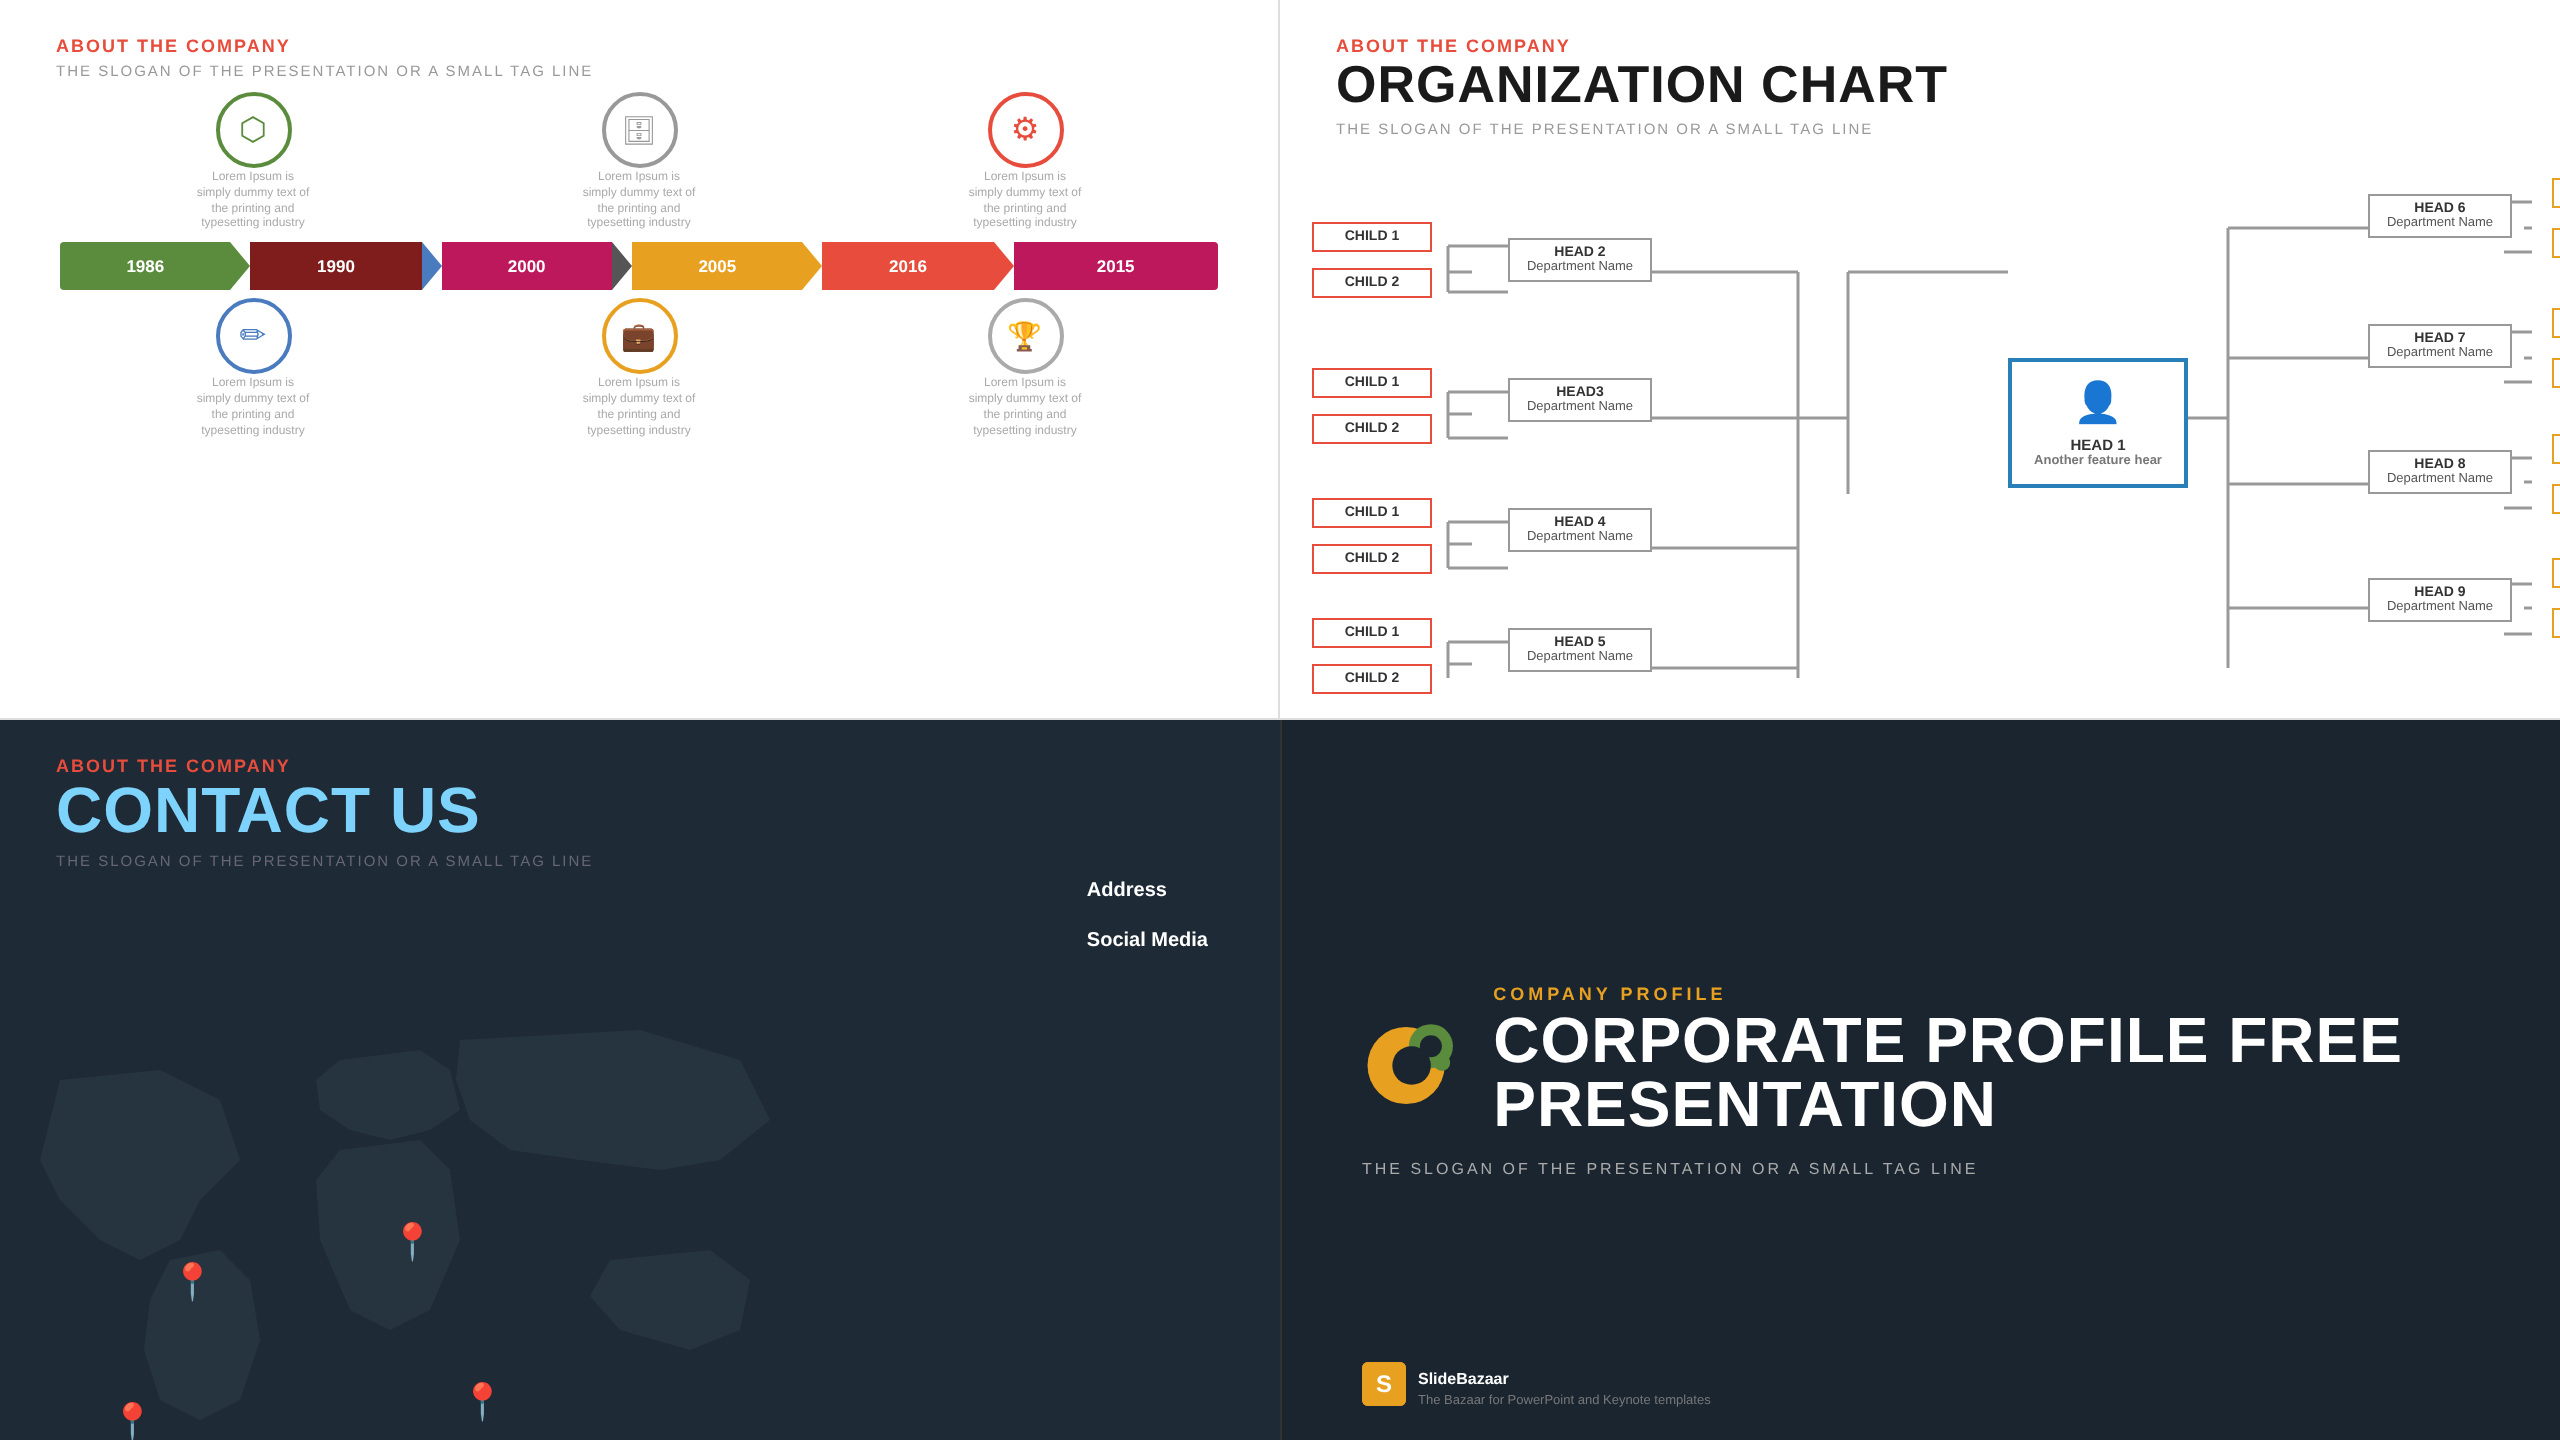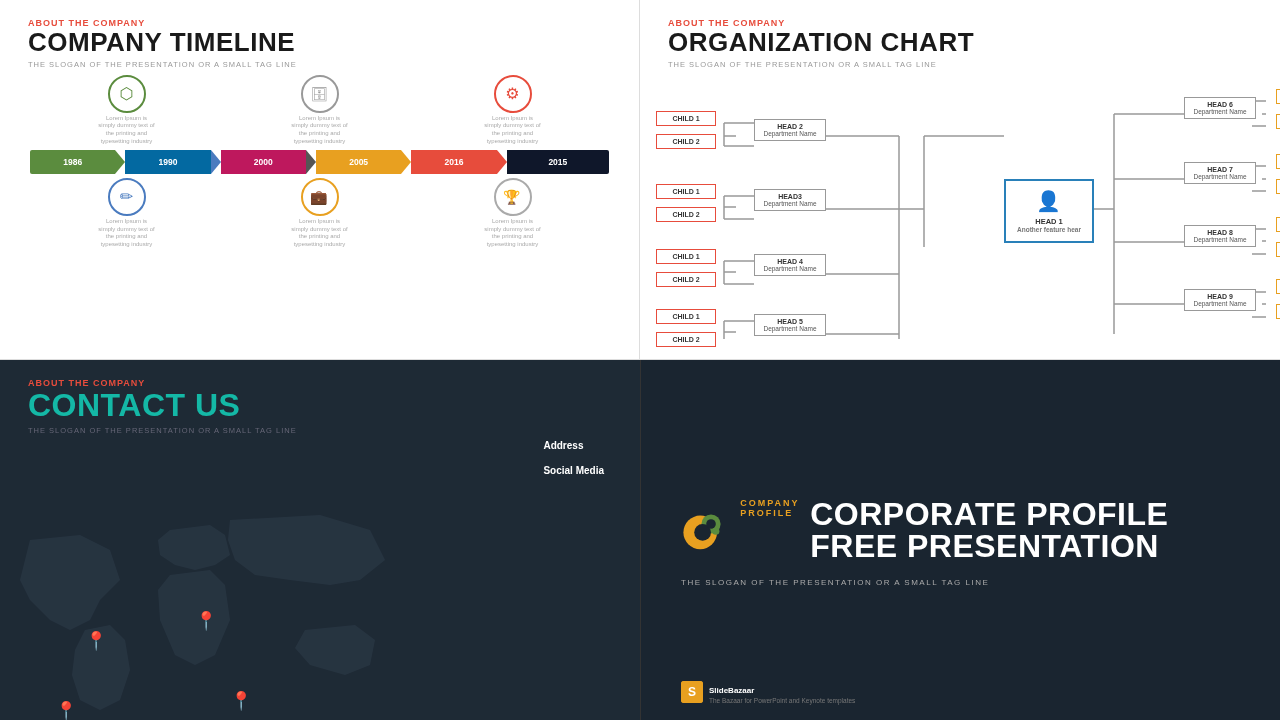--- a/index.html
+++ b/index.html
@@ -27,29 +27,29 @@
     .ic1 { border-color: #5b8c3e; color: #5b8c3e; }
     .ic2 { border-color: #999; color: #999; }
     .ic3 { border-color: #e74c3c; color: #e74c3c; }
 
     .timeline-bar { display: flex; align-items: center; margin: 2px 10px; height: 24px; border-radius: 12px; }
     .tl-seg { height: 100%; display: flex; align-items: center; justify-content: center; font-size: 9px; font-weight: bold; color: #fff; }
     .tl-arrow { width: 0; height: 0; }
     .tl-arrow-r { border-top: 12px solid transparent; border-bottom: 12px solid transparent; }
     .tl-1 { background: #5b8c3e; flex: 1; border-radius: 2px 0 0 2px; }
     .tl-arr1 { border-left: 10px solid #5b8c3e; }
-    .tl-2 { background: #0369a1; flex: 1; }
+    .tl-2 { background: #7f1d1d; flex: 1; }
     .tl-arr2 { border-left: 10px solid #4a7bbf; }
     .tl-3 { background: #be185d; flex: 1; }
     .tl-arr3 { border-left: 10px solid #555; }
     .tl-4 { background: #e8a020; flex: 1; }
     .tl-arr4 { border-left: 10px solid #e8a020; }
     .tl-5 { background: #e74c3c; flex: 1; }
     .tl-arr5 { border-left: 10px solid #e74c3c; }
-    .tl-6 { background: #0f172a; flex: 1.2; border-radius: 0 2px 2px 0; }
+    .tl-6 { background: #be185d; flex: 1.2; border-radius: 0 2px 2px 0; }
 
     .timeline-icons-bottom { display: flex; justify-content: space-around; align-items: flex-start; margin-top: 4px; padding: 0 10px; }
     .tli-bottom { width: 80px; display: flex; flex-direction: column; align-items: center; }
     .tli-bottom .icon-circle { width: 38px; height: 38px; border-radius: 50%; border: 2px solid; display: flex; align-items: center; justify-content: center; font-size: 16px; }
     .tli-bottom .icon-text { font-size: 6px; color: #aaa; text-align: center; line-height: 1.3; margin-top: 2px; }
     .ic4 { border-color: #4a7bbf; color: #4a7bbf; }
     .ic5 { border-color: #e8a020; color: #e8a020; }
     .ic6 { border-color: #aaa; color: #aaa; }
 
     
@@ -79,40 +79,39 @@
     .pin-red { color: #e74c3c; }
 
     .contact-info { position: absolute; right: 36px; top: 80px; }
     .contact-section { margin-bottom: 14px; }
     .contact-section h4 { font-size: 10px; font-weight: bold; color: #fff; margin-bottom: 4px; }
     .contact-section p { font-size: 8px; color: #aaa; line-height: 1.6; }
 
     
     .q4-content { display: flex; flex-direction: column; justify-content: center; align-items: flex-start; padding: 0 40px; height: 100%; }
     .logo-area { display: flex; align-items: center; gap: 16px; margin-bottom: 6px; }
-    .logo-text { display: flex; flex-direction: row; }
+    .logo-text { display: flex; flex-direction: column; }
     .company-profile-label { color: #e8a020; font-size: 9px; font-weight: bold; letter-spacing: 2px; text-transform: uppercase; margin-bottom: 2px; }
     .corp-title { font-size: 32px; font-weight: 900; color: #fff; text-transform: uppercase; letter-spacing: 0.5px; line-height: 1; }
     .corp-tagline { font-size: 8px; color: #aaa; text-transform: uppercase; letter-spacing: 1.5px; margin-top: 6px; }
 
     .slidebazaar { position: absolute; bottom: 16px; left: 40px; display: flex; align-items: center; gap: 6px; }
     .sb-icon { width: 22px; height: 22px; background: #e8a020; border-radius: 3px; display: flex; align-items: center; justify-content: center; font-size: 10px; font-weight: bold; color: #fff; }
     .sb-text { font-size: 8px; font-weight: bold; color: #fff; }
     .sb-sub { font-size: 6.5px; color: #777; display: block; }
 
     
     .tl-label { font-size: 8.5px; font-weight: bold; }
   </style>
 </head>
 <body>
 
 <div class="quadrant q1">
   <div class="slide-header">
     <div class="about">ABOUT THE COMPANY</div>
-    <div class="title">COMPANY TIMELINE</div>
     <div class="tagline">THE SLOGAN OF THE PRESENTATION OR A SMALL TAG LINE</div>
   </div>
   <div class="timeline-area">
 
     <div class="timeline-icons">
       <div class="timeline-icon-item">
         <div class="icon-circle ic1">⬡</div>
         <div class="icon-text">Lorem Ipsum is<br>simply dummy text of<br>the printing and<br>typesetting industry</div>
       </div>
       <div class="timeline-icon-item">
@@ -307,21 +306,21 @@
 
       <div class="ob ob-orange" style="left:622px;top:200px;width:60px;">CHILD 1</div>
       <div class="ob ob-orange" style="left:622px;top:225px;width:60px;">CHILD 2</div>
     </div>
   </div>
 </div>
 
 <div class="quadrant q3">
   <div class="slide-header contact-header">
     <div class="about">ABOUT THE COMPANY</div>
-    <div class="title" style="color:#14b8a6;font-size:32px;">CONTACT US</div>
+    <div class="title" style="color:#7dd3fc;font-size:32px;">CONTACT US</div>
     <div class="tagline">THE SLOGAN OF THE PRESENTATION OR A SMALL TAG LINE</div>
   </div>
 
   <div class="world-map">
     <svg viewBox="0 0 420 220" width="420" height="220">
 
       <path d="M30,40 L80,35 L110,50 L120,80 L100,100 L90,120 L70,130 L50,120 L30,100 L20,80 Z" fill="#3a4a5a" opacity="0.8"></path>
 
       <path d="M85,130 L110,125 L125,140 L130,170 L120,200 L100,210 L80,200 L72,175 L75,150 Z" fill="#3a4a5a" opacity="0.8"></path>
 

